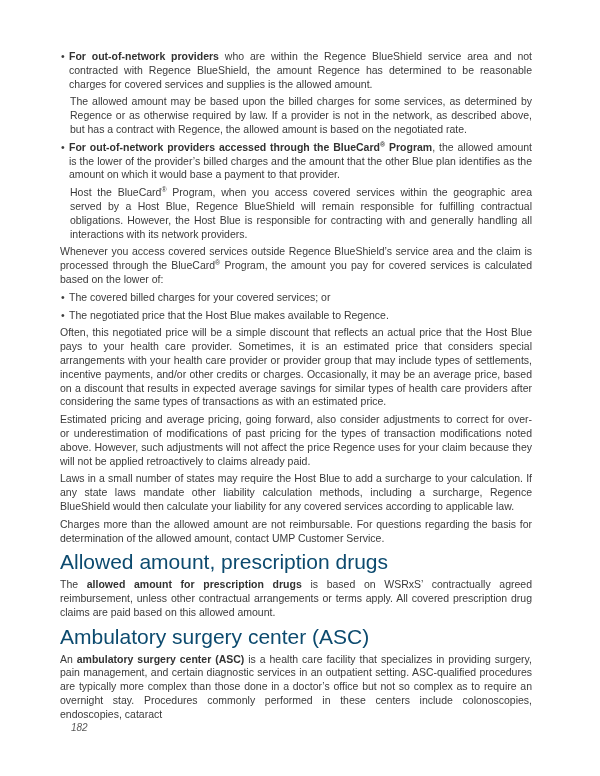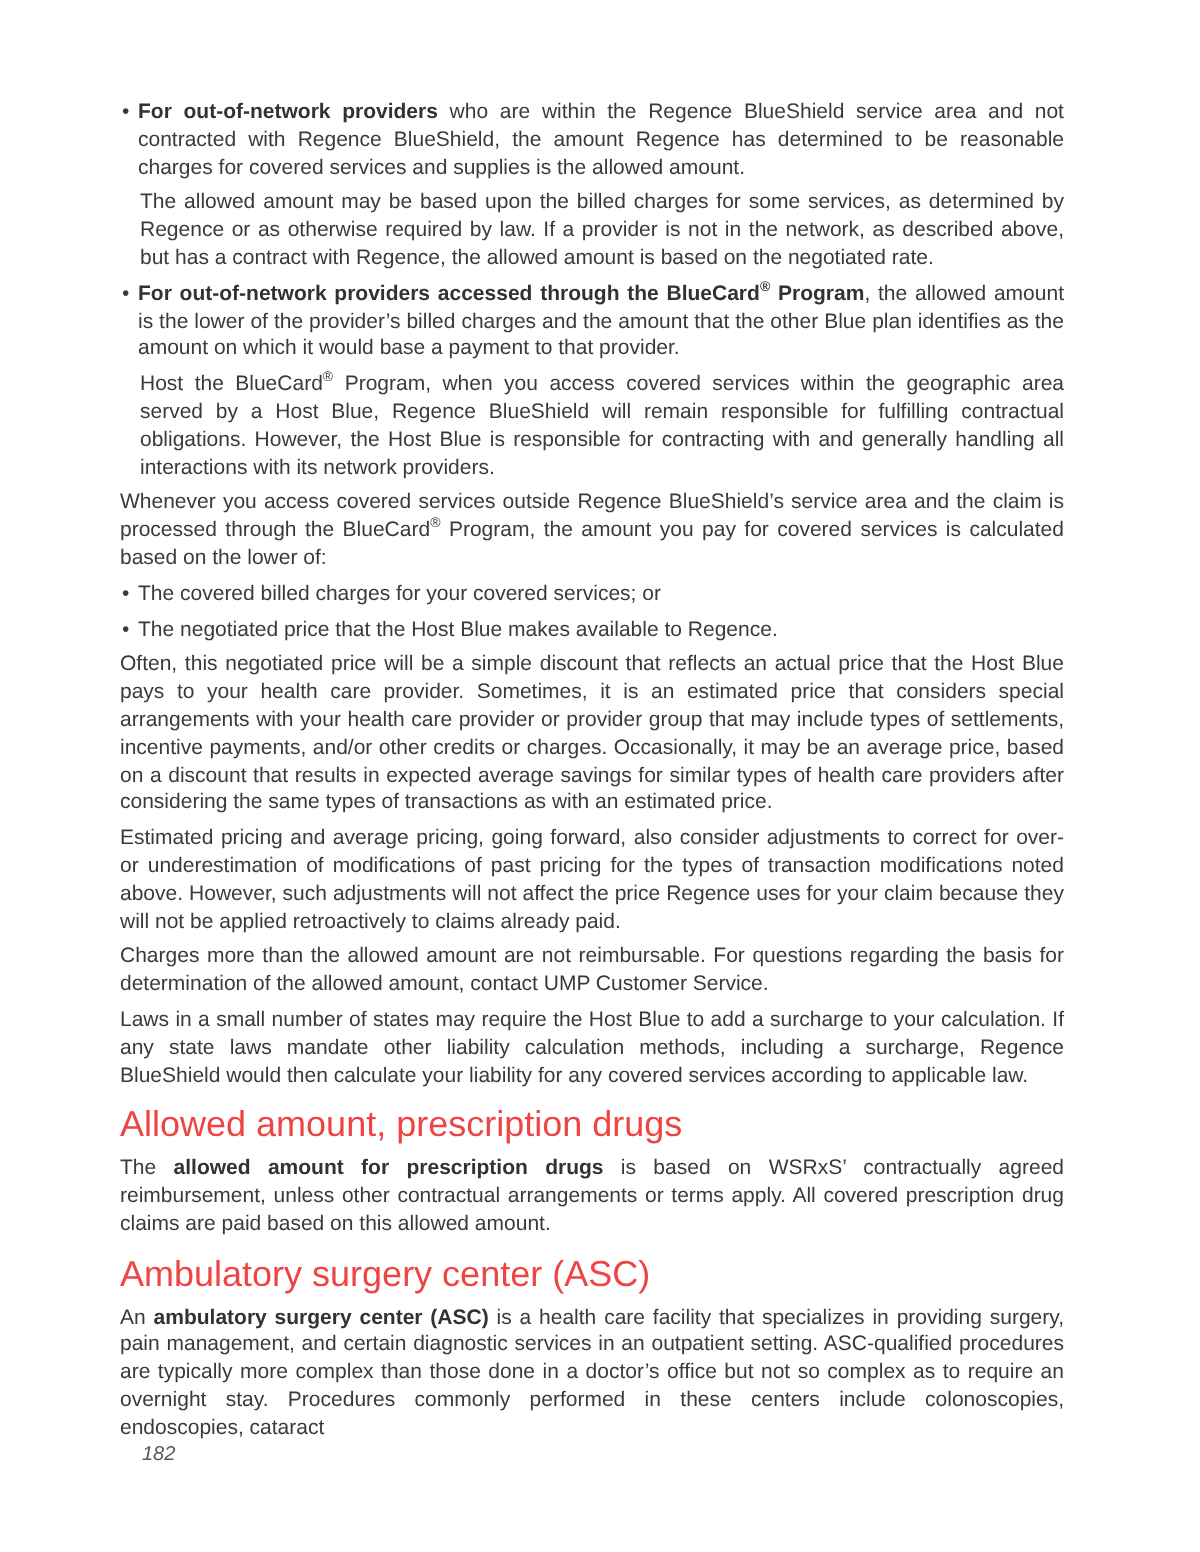--- a/index.html
+++ b/index.html
@@ -36,23 +36,23 @@
     text-align: justify;
   }
   .rich b, .rich .seg-bold { font-weight: 700; color: #323232; }
   .rich sup {
     font-size: 7px;
     line-height: 0;
     vertical-align: super;
   }
   h1.section {
     font-weight: 300;
-    font-size: 18px;
+    font-size: 21px;
     line-height: 26px;
-    color: #ef4444;
+    color: #0c4a6e;
     margin: 4px 0 3px 0;
   }
   .footer {
     position: absolute;
     top: 722px;
     left: 60px;
     right: 68px;
     display: flex;
     justify-content: space-between;
     align-items: flex-start;
@@ -90,23 +90,23 @@
 
   <div class="bullet">
     <span class="marker">•</span>
     <span class="btext rich"><span>The negotiated price that the Host Blue makes available to Regence.</span></span>
   </div>
 
   <p class="para rich"><span>Often, this negotiated price will be a simple discount that reflects an actual price that the Host Blue pays to your health care provider. Sometimes, it is an estimated price that considers special arrangements with your health care provider or provider group that may include types of settlements, incentive payments, and/or other credits or charges. Occasionally, it may be an average price, based on a discount that results in expected average savings for similar types of health care providers after considering the same types of transactions as with an estimated price.</span></p>
 
   <p class="para rich"><span>Estimated pricing and average pricing, going forward, also consider adjustments to correct for over- or underestimation of modifications of past pricing for the types of transaction modifications noted above. However, such adjustments will not affect the price Regence uses for your claim because they will not be applied retroactively to claims already paid.</span></p>
 
+  <p class="para rich"><span>Laws in a small number of states may require the Host Blue to add a surcharge to your calculation. If any state laws mandate other liability calculation methods, including a surcharge, Regence BlueShield would then calculate your liability for any covered services according to applicable law.</span></p>
+
   <p class="para rich"><span>Charges more than the allowed amount are not reimbursable. For questions regarding the basis for determination of the allowed amount, contact UMP Customer Service.</span></p>
-
-  <p class="para rich"><span>Laws in a small number of states may require the Host Blue to add a surcharge to your calculation. If any state laws mandate other liability calculation methods, including a surcharge, Regence BlueShield would then calculate your liability for any covered services according to applicable law.</span></p>
 
   <h1 class="section rich"><span>Allowed amount, prescription drugs</span></h1>
 
   <p class="para rich"><span>The </span><span class="seg-bold">allowed amount for prescription drugs</span><span> is based on WSRxS’ contractually agreed reimbursement, unless other contractual arrangements or terms apply. All covered prescription drug claims are paid based on this allowed amount.</span></p>
 
   <h1 class="section rich"><span>Ambulatory surgery center (ASC)</span></h1>
 
   <p class="para rich"><span>An </span><span class="seg-bold">ambulatory surgery center (ASC)</span><span> is a health care facility that specializes in providing surgery, pain management, and certain diagnostic services in an outpatient setting. ASC-qualified procedures are typically more complex than those done in a doctor’s office but not so complex as to require an overnight stay. Procedures commonly performed in these centers include colonoscopies, endoscopies, cataract</span></p>
 
 </main>

